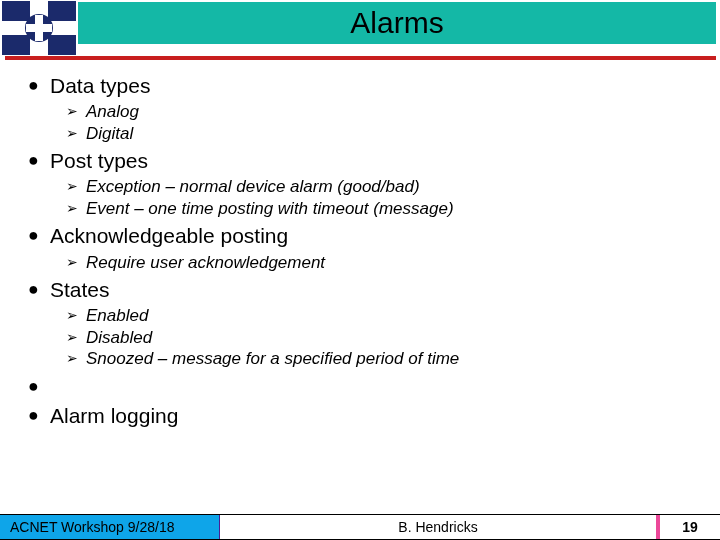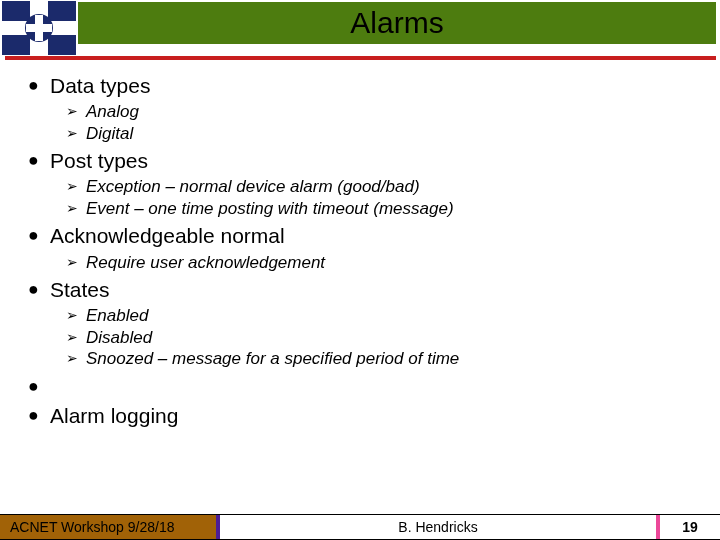--- a/index.html
+++ b/index.html
@@ -20,21 +20,21 @@
   .logo {
     width: 74px; height: 54px;
     margin-left: 2px;
     position: relative;
     flex-shrink: 0;
   }
   .title-box {
     position: absolute;
     left: 78px; right: 4px; top: 2px;
     height: 42px;
-    background: #4d7c0f;
+    background: #14b8a6;
     display: flex; align-items: center; justify-content: center;
   }
   .title-text {
     font-size: 30px;
   }
   .redbar {
     position: absolute;
     left: 5px; right: 4px; top: 56px;
     height: 4px;
     background: #c81e1e;
@@ -59,21 +59,21 @@
     border-top: 1px solid #000;
     border-bottom: 1px solid #000;
     display: flex;
     font-family: "Comic Sans MS", cursive, sans-serif;
     font-size: 14px;
   }
   .footer > div {
     display: flex; align-items: center;
     padding: 0 10px;
   }
-  .f-left { flex: 0 0 220px; background: #a16207; border-right: 4px solid #4c1d95;}
+  .f-left { flex: 0 0 220px; background: #0ea5e9; border-right: 1px solid #4c1d95;}
   .f-mid  { flex: 1; justify-content: center; border-right: 4px solid #ec4899;}
   .f-right{ flex: 0 0 60px; justify-content: center; font-weight: bold; }
 </style>
 </head>
 <body>
 
 <div class="header">
   <div class="logo">
     <svg viewBox="0 0 74 54" width="74" height="54">
       <rect x="0" y="0" width="74" height="54" fill="#fff"></rect>
@@ -120,21 +120,21 @@
         <span class="chev">➢</span>
         <span class="txt">Exception – normal device alarm (good/bad)</span>
       </div>
       <div class="l2">
         <span class="chev">➢</span>
         <span class="txt">Event – one time posting with timeout (message)</span>
       </div>
     </div>
     <div class="l1">
       <span class="bullet">●</span>
-      <span class="txt">Acknowledgeable normal</span>
+      <span class="txt">Acknowledgeable posting</span>
     </div>
     <div class="subgroup">
       <div class="l2">
         <span class="chev">➢</span>
         <span class="txt">Require user acknowledgement</span>
       </div>
     </div>
     <div class="l1">
       <span class="bullet">●</span>
       <span class="txt">States</span>

